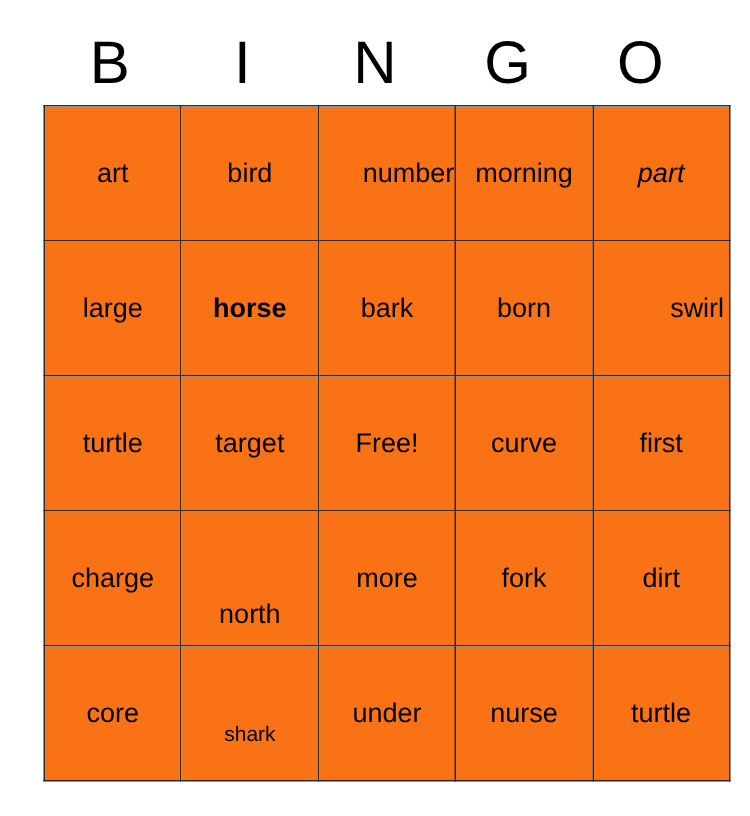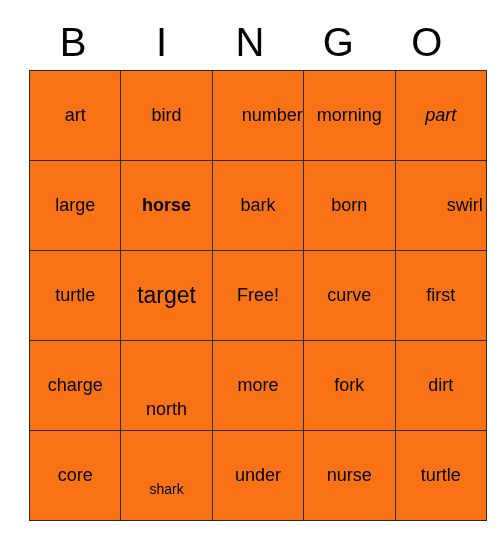--- a/index.html
+++ b/index.html
@@ -108,21 +108,21 @@
           </td>
         <td>
             <span class="cell-text" style="font-size: 18px; padding-left: 48px;">swirl</span>
           </td>
       </tr>
       <tr>
         <td>
             <span class="cell-text" style="font-size: 18px;">turtle</span>
           </td>
         <td>
-            <span class="cell-text" style="font-size: 23px;">target</span>
+            <span class="cell-text" style="font-size: 18px;">target</span>
           </td>
         <td>
             <span class="cell-text" style="font-size: 18px;">Free!</span>
           </td>
         <td>
             <span class="cell-text" style="font-size: 18px;">curve</span>
           </td>
         <td>
             <span class="cell-text" style="font-size: 18px;">first</span>
           </td>

